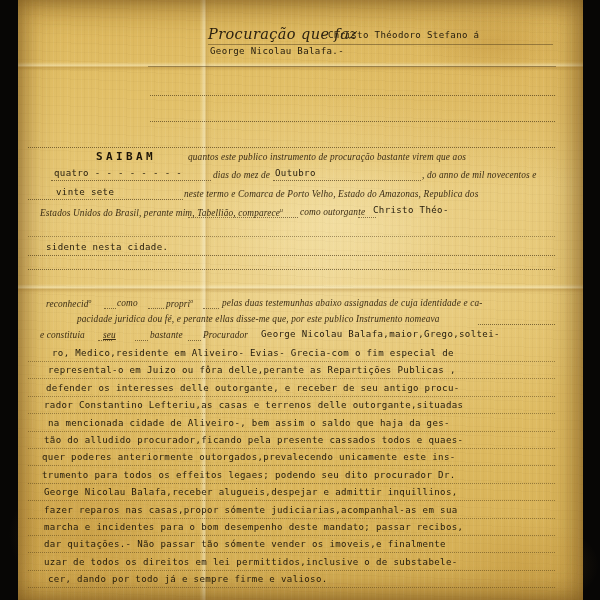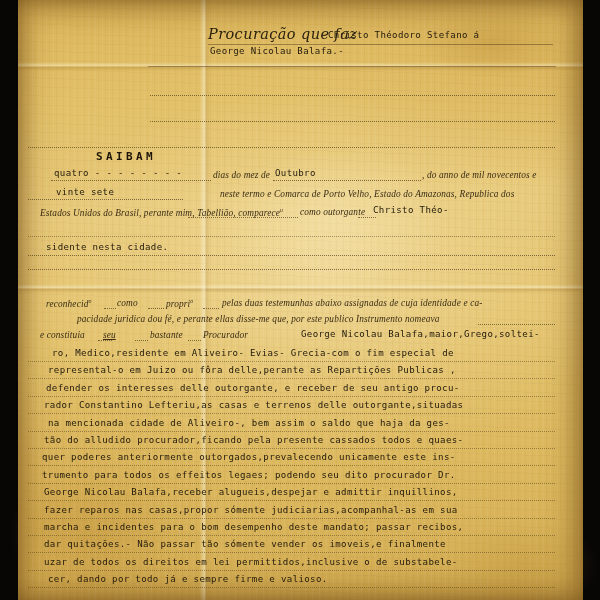--- a/index.html
+++ b/index.html
@@ -200,30 +200,31 @@
     <div class="rule-solid" style="left:190px;top:44px;width:345px;"></div>
 
     <div class="line tw" style="left:192px;top:46px;">George Nicolau Balafa.-</div>
     <div class="rule-solid" style="left:130px;top:66px;width:408px;"></div>
 
     <div class="rule" style="left:132px;top:95px;width:405px;"></div>
     <div class="rule" style="left:132px;top:121px;width:405px;"></div>
     <div class="rule" style="left:10px;top:147px;width:527px;"></div>
 
     <div class="line saibam" style="left:78px;top:150px;">SAIBAM</div>
+    <div class="line form" style="left:170px;top:152px;">quantos este publico instrumento de procuração bastante virem que aos</div>
 
     <div class="line tw" style="left:36px;top:168px;">quatro - - - - - - - -</div>
     <div class="line form" style="left:195px;top:170px;">dias do mez de</div>
     <div class="line tw" style="left:257px;top:168px;">Outubro</div>
     <div class="line form" style="left:404px;top:170px;">, do anno de mil novecentos e</div>
     <div class="rule" style="left:33px;top:180px;width:160px;"></div>
     <div class="rule" style="left:255px;top:180px;width:148px;"></div>
 
     <div class="line tw" style="left:38px;top:187px;">vinte sete</div>
-    <div class="line form" style="left:166px;top:189px;margin-left:36px;">neste termo e Comarca de Porto Velho, Estado do Amazonas, Republica dos</div>
+    <div class="line form" style="left:166px;top:189px;">neste termo e Comarca de Porto Velho, Estado do Amazonas, Republica dos</div>
     <div class="rule" style="left:10px;top:199px;width:155px;"></div>
 
     <div class="line form" style="left:22px;top:207px;">
       <span>Estados Unidos do Brasil, perante mim, Tabellião, comparece</span><sup class="small-o">u</sup>
     </div>
     <div class="line form" style="left:282px;top:207px;">como outorgante</div>
     <div class="line tw" style="left:355px;top:205px;">Christo Théo-</div>
     <div class="rule" style="left:170px;top:217px;width:110px;"></div>
     <div class="rule" style="left:340px;top:217px;width:18px;"></div>
 
@@ -246,21 +247,21 @@
     <div class="rule" style="left:130px;top:308px;width:16px;"></div>
     <div class="rule" style="left:185px;top:308px;width:16px;"></div>
 
     <div class="line form" style="left:22px;top:314px;padding-left:37px;">pacidade juridica dou fé, e perante ellas disse-me que, por este publico Instrumento nomeava</div>
     <div class="rule" style="left:460px;top:324px;width:77px;"></div>
 
     <div class="line form" style="left:22px;top:330px;">e constituia</div>
     <div class="line form" style="left:85px;top:330px;text-decoration:underline;">seu</div>
     <div class="line form" style="left:132px;top:330px;">bastante</div>
     <div class="line form" style="left:185px;top:330px;">Procurador</div>
-    <div class="line tw" style="left:243px;top:329px;margin-left:40px;">George Nicolau Balafa,maior,Grego,soltei-</div>
+    <div class="line tw" style="left:243px;top:329px;">George Nicolau Balafa,maior,Grego,soltei-</div>
     <div class="rule" style="left:80px;top:340px;width:14px;"></div>
     <div class="rule" style="left:117px;top:340px;width:13px;"></div>
     <div class="rule" style="left:170px;top:340px;width:13px;"></div>
 
     <div id="body-lines">
         <div class="bodyrule" style="left: 10px; top: 361px; width: 527px;"></div>
         <div class="line tw" style="left: 34px; top: 348px;">ro, Medico,residente em Aliveiro- Evias- Grecia-com o fim especial de</div>
         <div class="bodyrule" style="left: 10px; top: 378.4px; width: 527px;"></div>
         <div class="line tw" style="left: 30px; top: 365.4px;">represental-o em Juizo ou fôra delle,perante as Repartições Publicas ,</div>
         <div class="bodyrule" style="left: 10px; top: 395.8px; width: 527px;"></div>

